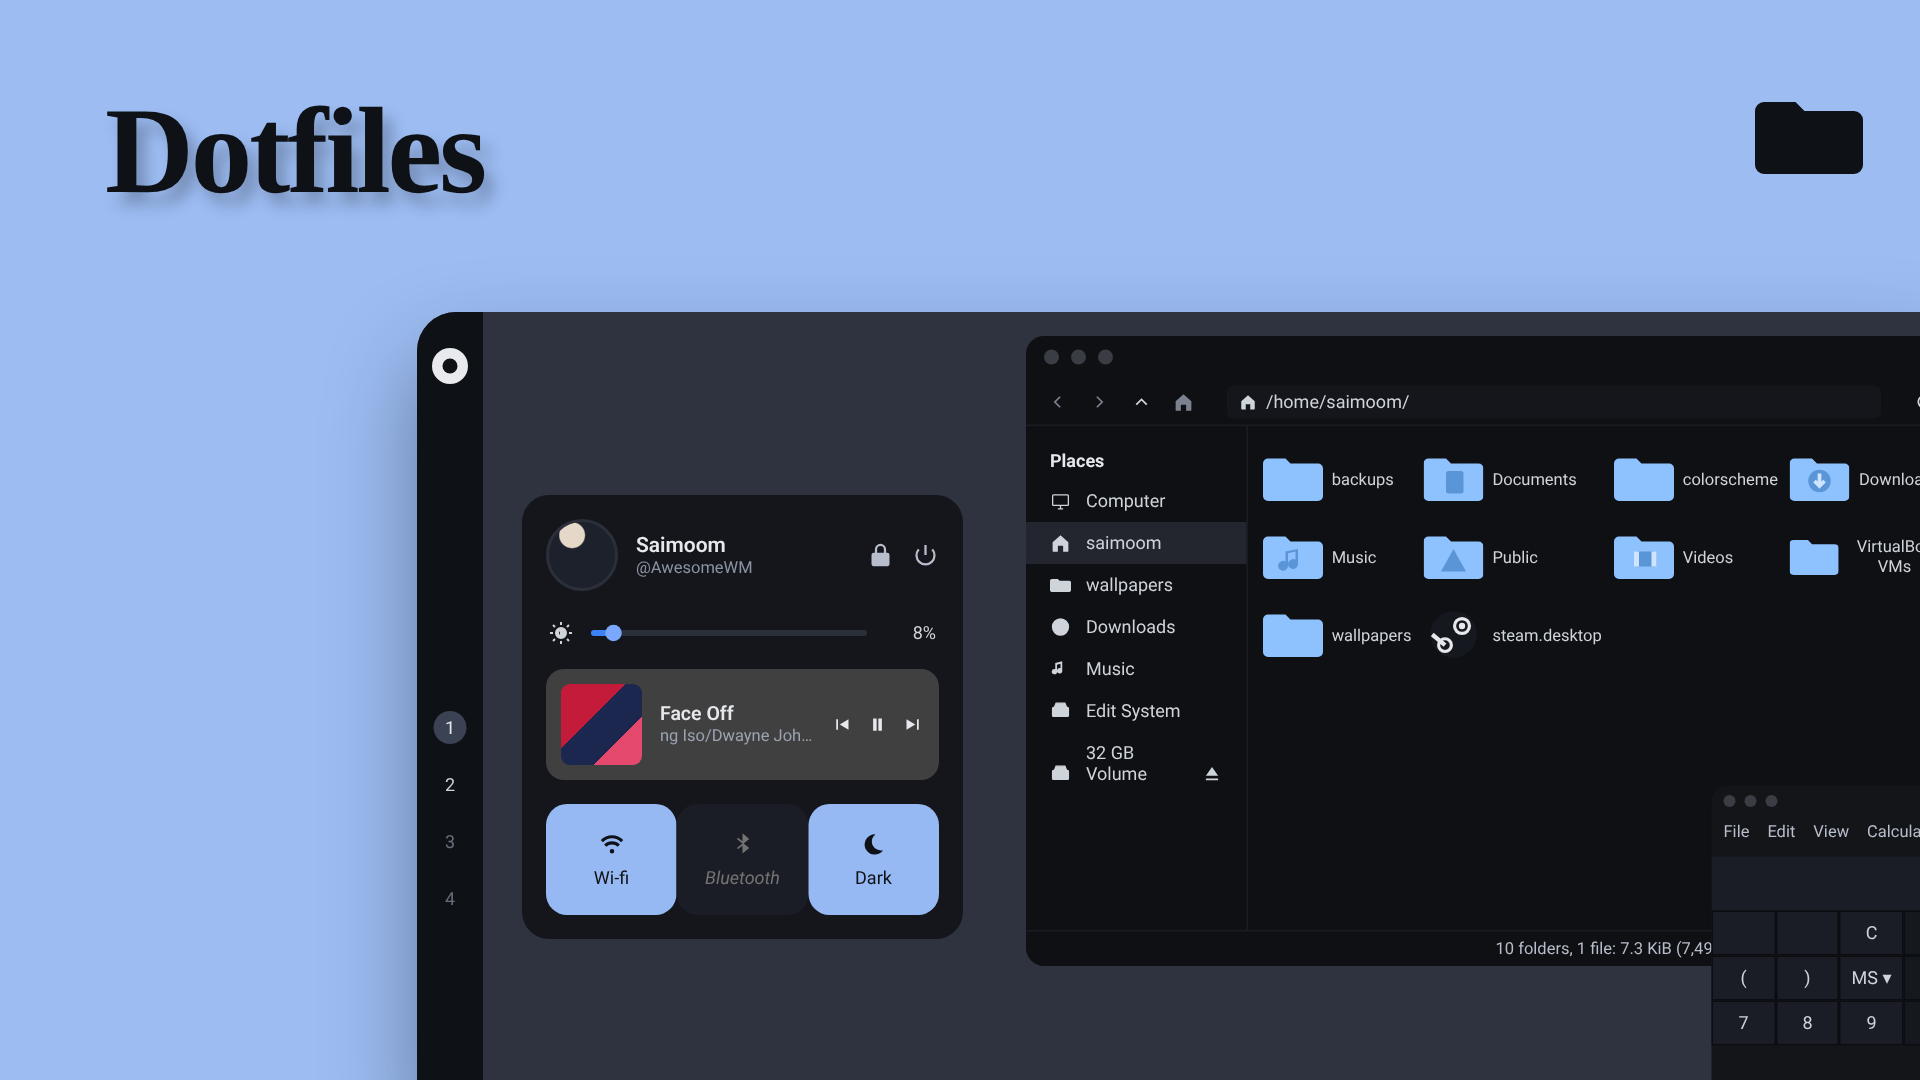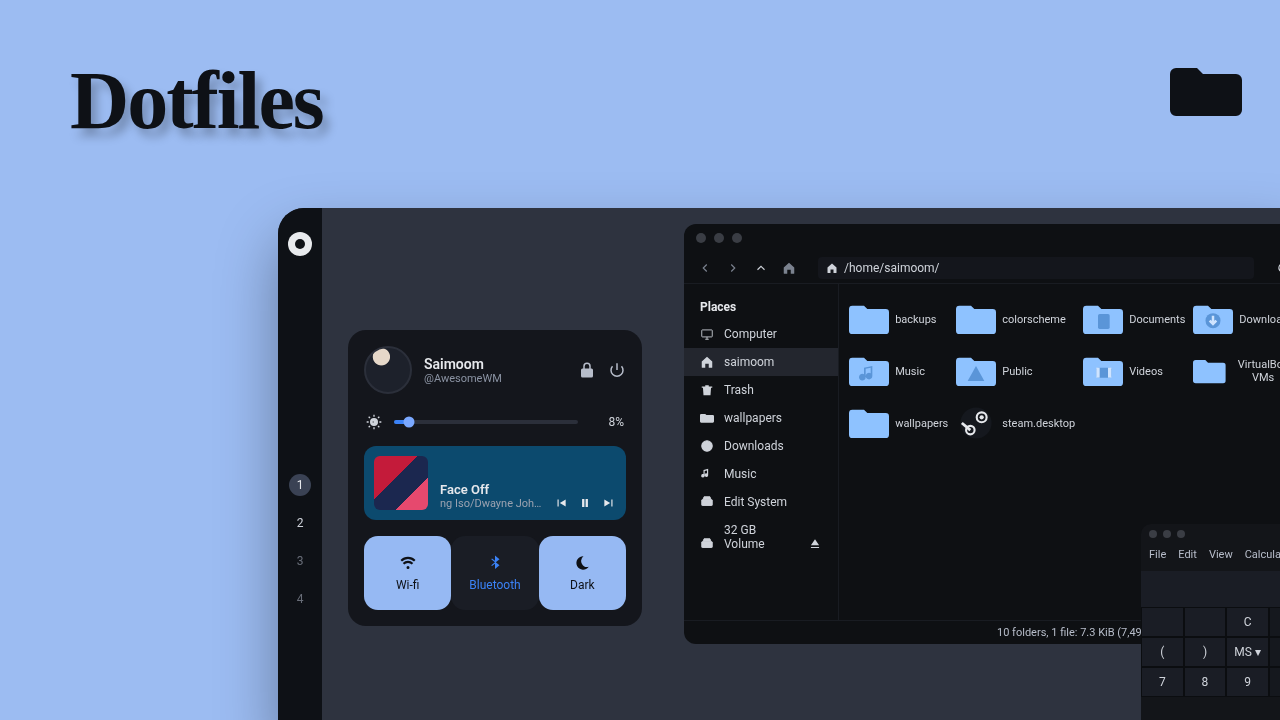--- a/index.html
+++ b/index.html
@@ -29,32 +29,32 @@
 .profile-actions { margin-left:auto; display:flex; gap:12px; color:#b7bdca; }
 .icon-btn { width:18px; height:18px; display:flex; align-items:center; justify-content:center; cursor:pointer; }
 
 .slider-row { display:flex; align-items:center; gap:12px; margin:12px 2px; }
 .slider-row .track { flex:1; height:4px; background:#2b2f3a; border-radius:2px; position:relative; }
 .slider-row .fill { position:absolute; left:0; top:0; height:100%; background:#3b82f6; border-radius:2px; }
 .slider-row .knob { position:absolute; top:50%; width:11px; height:11px; border-radius:50%; background:#7aa8ff; transform:translate(-50%,-50%); }
 .slider-row .val { font-size:12px; color:#cfd3da; width:34px; text-align:right; }
 .slider-row svg { width:16px; height:16px; fill:#cfd3da; flex:0 0 auto; }
 
-.media { display:flex; align-items:flex-end; gap:12px; background:#0c4a6e; border-radius:12px; padding:10px; margin-top:16px; }
+.media { display:flex; align-items:center; gap:12px; background:#404040; border-radius:12px; padding:10px; margin-top:16px; }
 .album { width:54px; height:54px; border-radius:6px; background:linear-gradient(135deg,#c41b3a 0 40%,#1b274f 40% 70%,#e6496e 70% 100%); flex:0 0 auto; }
 .media-text { flex:1; min-width:0; }
 .media-title { font-size:13px; font-weight:600; }
 .media-artist { font-size:11px; color:#9ba2b0; white-space:nowrap; overflow:hidden; text-overflow:ellipsis; }
 .media-ctl { display:flex; gap:10px; color:#e6e8ec; }
 .media-ctl svg { width:14px; height:14px; fill:currentColor; cursor:pointer; }
 
 .toggles { display:flex; margin-top:16px; }
 .toggle { flex:1; height:74px; border-radius:14px; display:flex; flex-direction:column; align-items:center; justify-content:center; gap:6px; font-size:12px; cursor:pointer; }
 .toggle.on { background:#96b9f3; color:#0e1116; }
-.toggle.off { background:#1a1d25; color:#3b82f6; }
+.toggle.off { background:#1a1d25; color:#737373;font-style:italic; }
 .toggle svg { width:18px; height:18px; }
 
 
 .fm { position:absolute; left:406px; top:16px; width:620px; height:420px; background:#0e1013; border-radius:12px; overflow:hidden; color:#cfd3da; font-size:12px; }
 .fm-titlebar { height:28px; display:flex; align-items:center; padding:0 12px; gap:8px; }
 .win-dot { width:10px; height:10px; border-radius:50%; background:#3a3d44; }
 .fm-toolbar { height:32px; display:flex; align-items:center; gap:14px; padding:0 14px; border-bottom:1px solid #191c22; }
 .fm-toolbar .nav-ico { width:14px; height:14px; fill:#7b828f; cursor:pointer; }
 .fm-path { flex:1; background:#14161c; border-radius:4px; height:22px; display:flex; align-items:center; gap:6px; padding:0 8px; margin:0 8px; }
 .fm-path svg { width:12px; height:12px; fill:#cfd3da; }
@@ -217,26 +217,20 @@
               </svg>
               <span>Computer</span>
             </div>
             <div class="side-item active">
               <svg viewBox="0 0 24 24" fill="currentColor">
                 <path d="M3 11l9-8 9 8v10a1 1 0 0 1-1 1h-5v-7h-6v7H4a1 1 0 0 1-1-1z"></path>
               </svg>
               <span>saimoom</span>
             </div>
             <div class="side-item">
-              <svg viewBox="0 0 24 24" fill="currentColor">
-                <path d="M5 7h14l-1 14H6zM9 4h6v2H9zM3 6h18v2H3z"></path>
-              </svg>
-              <span>Trash</span>
-            </div>
-            <div class="side-item">
               <svg viewBox="0 0 24 20" fill="currentColor">
                 <path d="M2 3h7l2 2h11a2 2 0 0 1 2 2v9a2 2 0 0 1-2 2H2a2 2 0 0 1-2-2V5a2 2 0 0 1 2-2z"></path>
               </svg>
               <span>wallpapers</span>
             </div>
             <div class="side-item">
               <svg viewBox="0 0 24 24" fill="none" stroke="currentColor" stroke-width="1.8">
                 <circle cx="12" cy="12" r="9"></circle>
                 <path d="M12 7v7M9 12l3 3 3-3"></path>
               </svg>
@@ -271,29 +265,29 @@
       </div>
       <div class="fm-grid" id="fgrid">
           <div class="fitem">
             <svg class="ficon" viewBox="0 0 24 20">
               <use href="#sym-folder"></use>
             </svg>
             <div class="flabel">backups</div>
           </div>
           <div class="fitem">
             <svg class="ficon" viewBox="0 0 24 20">
+              <use href="#sym-documents"></use>
+            </svg>
+            <div class="flabel">Documents</div>
+          </div>
+          <div class="fitem">
+            <svg class="ficon" viewBox="0 0 24 20">
               <use href="#sym-folder"></use>
             </svg>
             <div class="flabel">colorscheme</div>
-          </div>
-          <div class="fitem">
-            <svg class="ficon" viewBox="0 0 24 20">
-              <use href="#sym-documents"></use>
-            </svg>
-            <div class="flabel">Documents</div>
           </div>
           <div class="fitem">
             <svg class="ficon" viewBox="0 0 24 20">
               <use href="#sym-downloads"></use>
             </svg>
             <div class="flabel">Downloads</div>
           </div>
           <div class="fitem">
             <svg class="ficon" viewBox="0 0 24 20">
               <use href="#sym-music"></use>

